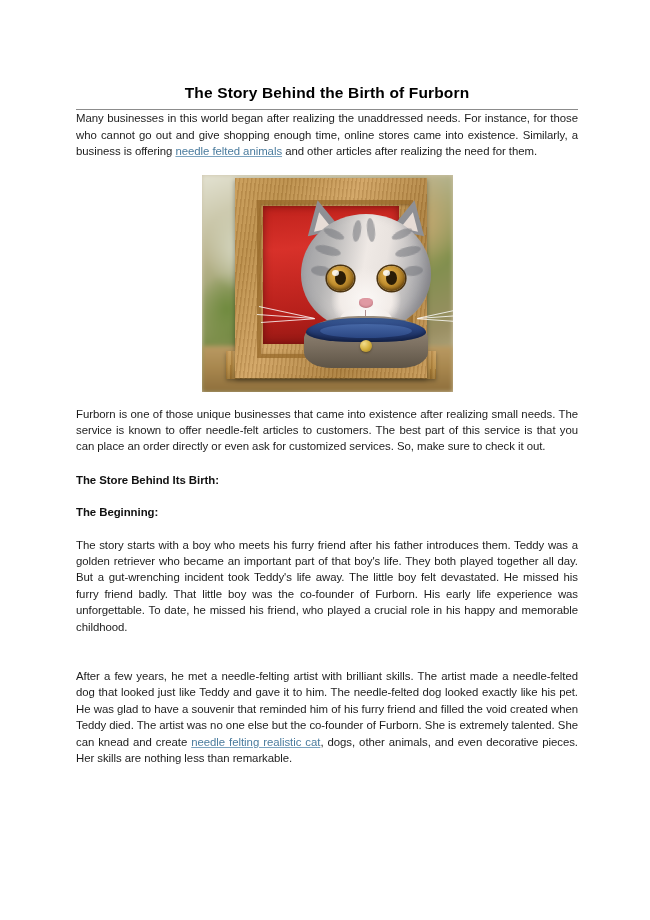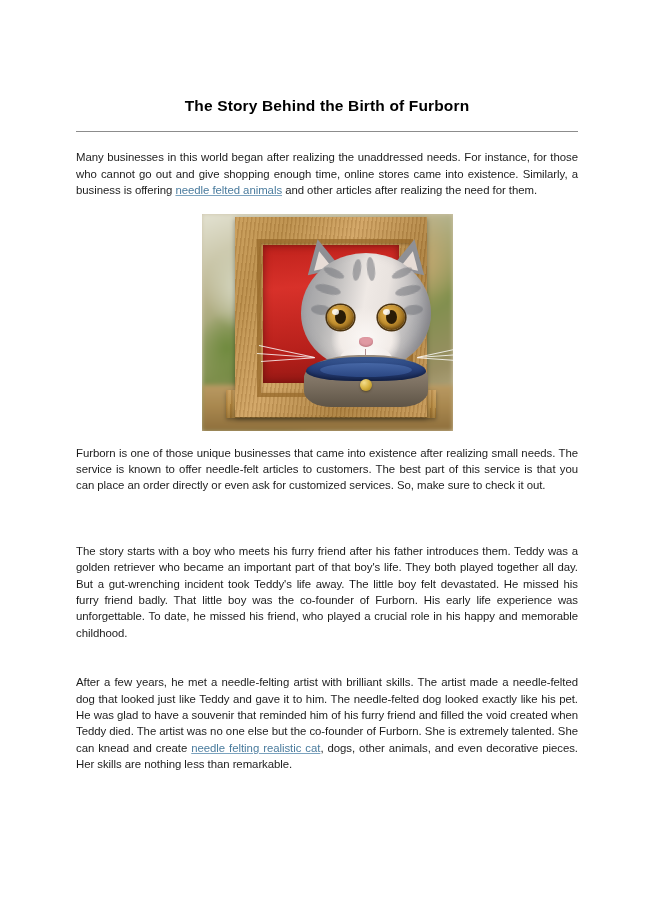--- a/index.html
+++ b/index.html
@@ -30,41 +30,41 @@
     width: 502px;
   }
 
   
   .doc-title {
     text-align: center;
     font-size: 15.5px;
     font-weight: bold;
     color: #000000;
     letter-spacing: 0.15px;
-    margin: 16px;
+    margin: 3px;
     padding-top: 80px;
     line-height: 1.25;
   }
   .title-rule {
     height: 0;
     border-top: 1.6px solid #8c8c8c;
     margin-top: 7px;
     width: 100%;
   }
 
   
   .para {
     font-size: 11.4px;
     line-height: 16.4px;
     text-align: justify;
     color: #1c1c1c;
     margin: 0;
     letter-spacing: -0.05px;
   }
-  .para.first { margin-top: 17px; }
+  .para.first { }
   .para.after-image { margin-top: 1px; }
 
   .heading {
     font-size: 11.4px;
     line-height: 16.4px;
     font-weight: bold;
     color: #111111;
     margin: 0;
     text-align: left;
     letter-spacing: -0.05px;
@@ -391,22 +391,24 @@
             <div class="collar-fold"></div>
             <div class="bell"></div>
           </div>
         </div>
       </div>
     </div>
 
     <p class="para after-image">Furborn is one of those unique businesses that came into existence after realizing small needs. The service is known to offer needle-felt articles to customers. The best part of this service is that you can place an order directly or even ask for customized services. So, make sure to check it out.</p>
 
     <div class="gap-md"></div>
+    <p class="heading">The Store Behind Its Birth:</p>
 
     <div class="gap-sm"></div>
+    <p class="heading">The Beginning:</p>
 
     <div class="gap-sm"></div>
     <p class="para">The story starts with a boy who meets his furry friend after his father introduces them. Teddy was a golden retriever who became an important part of that boy's life. They both played together all day. But a gut-wrenching incident took Teddy's life away. The little boy felt devastated. He missed his furry friend badly. That little boy was the co-founder of Furborn. His early life experience was unforgettable. To date, he missed his friend, who played a crucial role in his happy and memorable childhood.</p>
 
     <div class="gap-md"></div>
 
     <div class="gap-sm"></div>
     <p class="para"><span>After a few years, he met a needle-felting artist with brilliant skills. The artist made a needle-felted dog that looked just like Teddy and gave it to him. The needle-felted dog looked exactly like his pet. He was glad to have a souvenir that reminded him of his furry friend and filled the void created when Teddy died. The artist was no one else but the co-founder of Furborn. She is extremely talented. She can knead and create </span><a href="#" class="doclink">needle felting realistic cat</a><span>, dogs, other animals, and even decorative pieces. Her skills are nothing less than remarkable.</span></p>
 
   </div>

